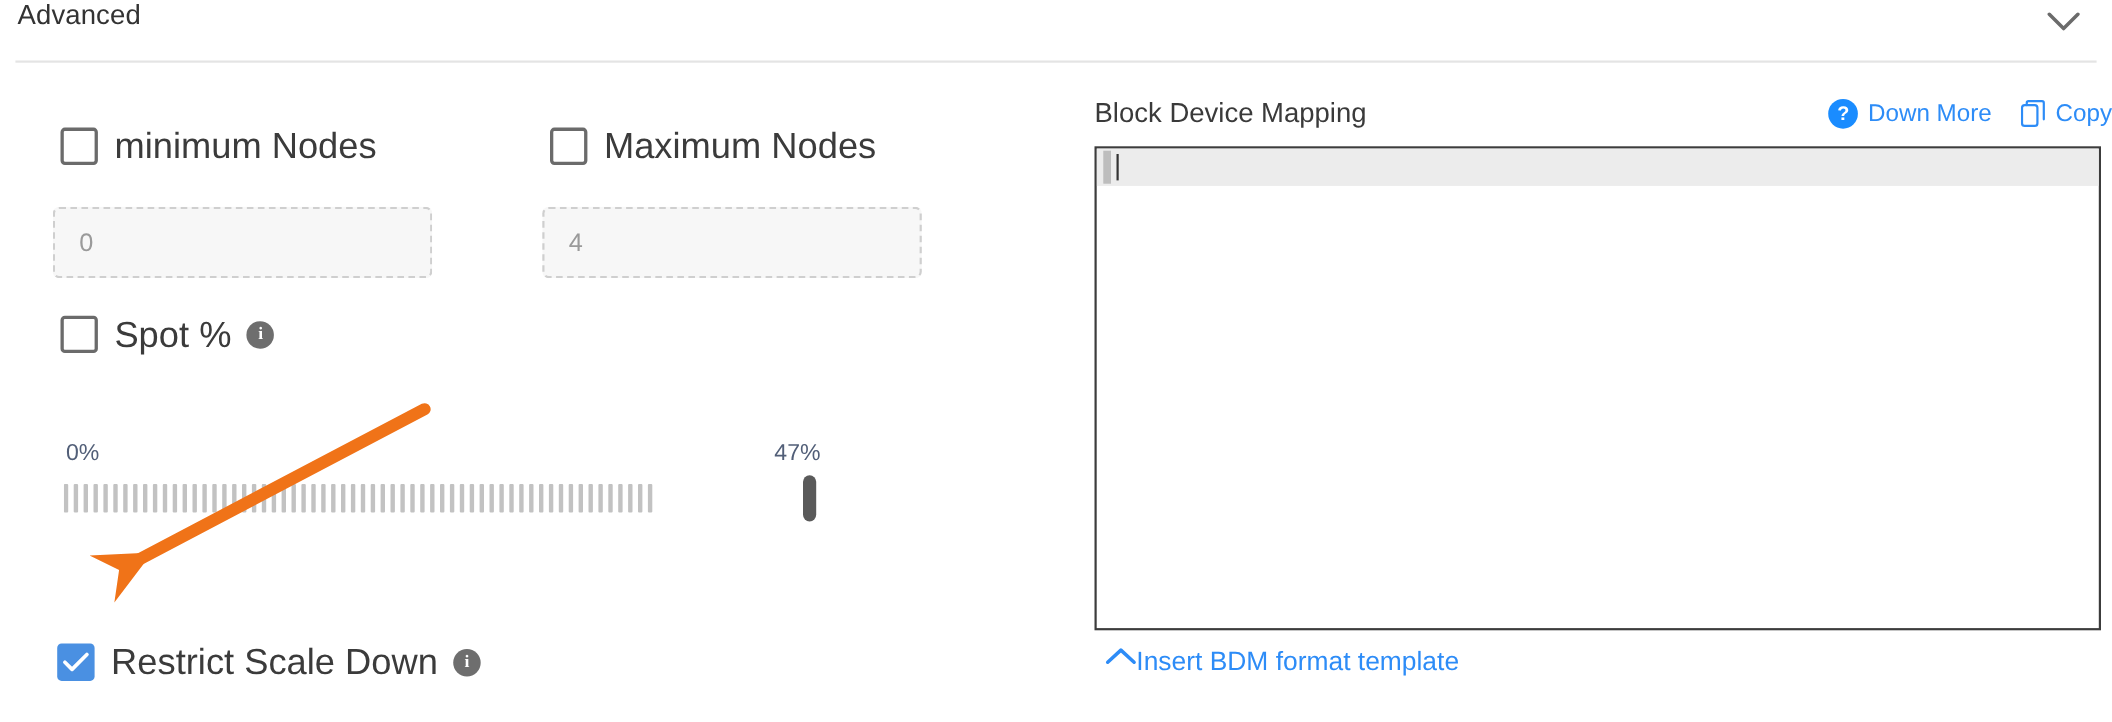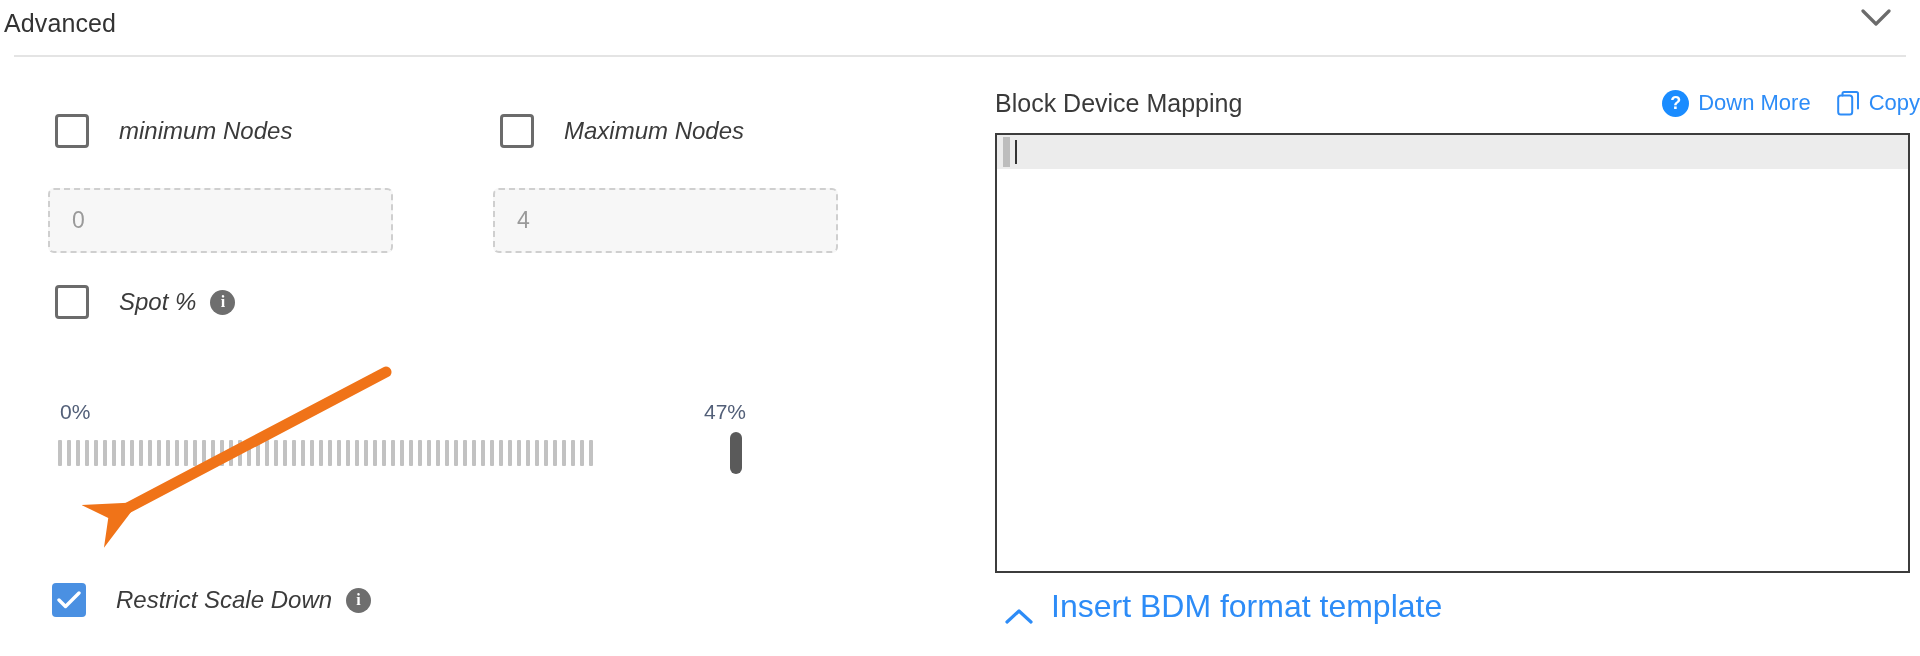--- a/index.html
+++ b/index.html
@@ -8,22 +8,22 @@
     width: 1920px; height: 656px;
     background: #ffffff;
     font-family: "Liberation Sans", sans-serif;
     overflow: hidden;
   }
   #root { position: relative; width: 1920px; height: 656px; background: #fff; }
 
   
   .section-header {
     position: absolute; left: 0; top: 0; width: 1920px; height: 38px;
-    display: flex; align-items: flex-end; justify-content: space-between;
-    padding: 0 24px 0 4px;
+    display: flex; align-items: flex-start; justify-content: space-between;
+    padding: 0 24px 0 16px;
   }
   .section-title {
     font-size: 25px; color: #333333; font-weight: 400; letter-spacing: 0.1px;
   }
   .chevron-btn {
     width: 40px; height: 40px; display: flex; align-items: center; justify-content: center;
     cursor: pointer;
   }
   .hr {
     position: absolute; left: 14px; top: 55px; width: 1892px; height: 2px;
@@ -36,21 +36,21 @@
   .cb-row { position: absolute; display: flex; align-items: center; }
   .cb {
     width: 34px; height: 34px; border: 3px solid #6b6b6b; border-radius: 4px;
     background: #fff; flex: none; cursor: pointer;
   }
   .cb.checked {
     background: #4a90e2; border: none; position: relative;
   }
   .cb.checked svg { position: absolute; left: 5px; top: 7px; }
   .cb-label {
-    margin-left: 30px; font-size: 24px; color: #3b3b3b; white-space: nowrap; font-style: italic;
+    margin-left: 15px; font-size: 33px; color: #3b3b3b; white-space: nowrap;
   }
   .info-icon {
     margin-left: 14px; width: 25px; height: 25px; border-radius: 50%;
     background: #6e6e6e; color: #fff; font-size: 16px; font-weight: 700;
     font-family: "Liberation Serif", serif;
     display: flex; align-items: center; justify-content: center;
     flex: none; cursor: pointer;
   }
 
   .dash-input {
@@ -102,22 +102,22 @@
     position: absolute; left: 0; top: 0; width: 100%; height: 34px; background: #ececec;
   }
   .editor-gutter {
     position: absolute; left: 6px; top: 2px; width: 7px; height: 30px; background: #bdbdbd;
   }
   .editor-caret {
     position: absolute; left: 18px; top: 5px; width: 2px; height: 24px; background: #333;
   }
   .bdm-insert {
     position: absolute; left: 10px; top: 518px;
-    display: flex; align-items: flex-end; gap: 18px;
-    color: #2d8cf7; font-size: 32px; cursor: pointer;
+    display: flex; align-items: flex-start; gap: 0;
+    color: #2d8cf7; font-size: 24px; cursor: pointer;
   }
 
   
   .annot { position: absolute; left: 0; top: 0; width: 1920px; height: 656px; pointer-events: none; }
 </style>
 </head>
 <body>
 
 <div id="root">
 

